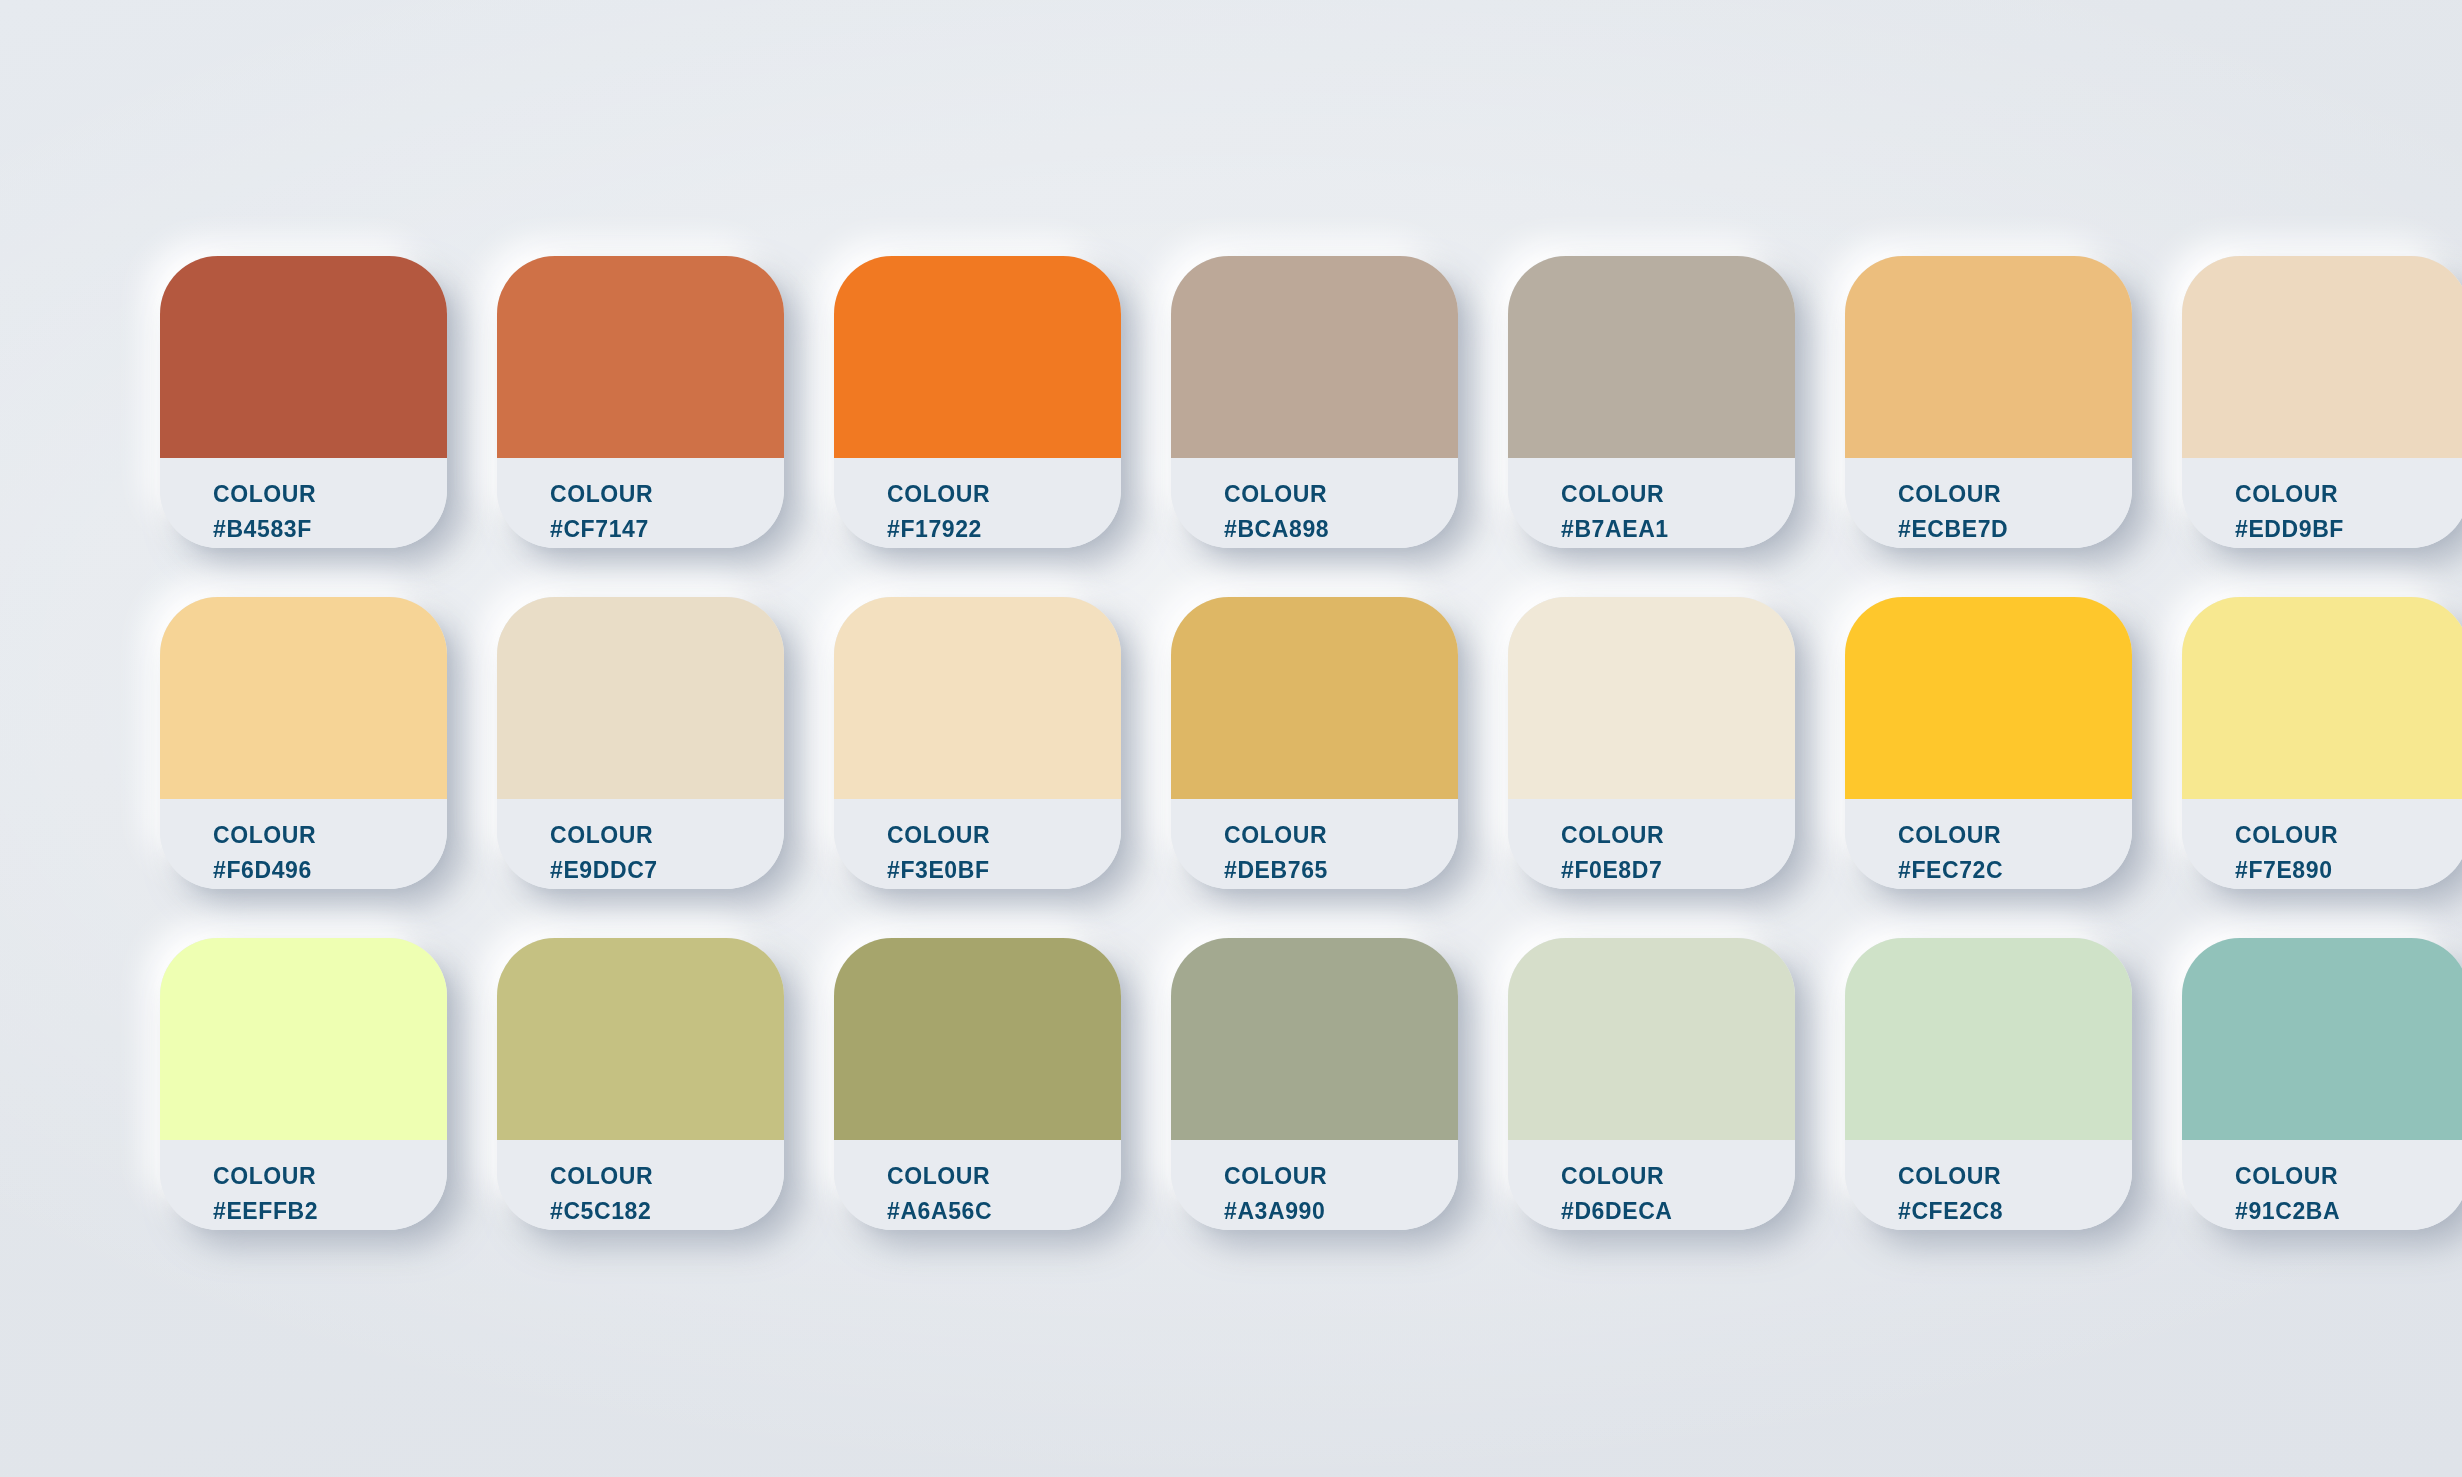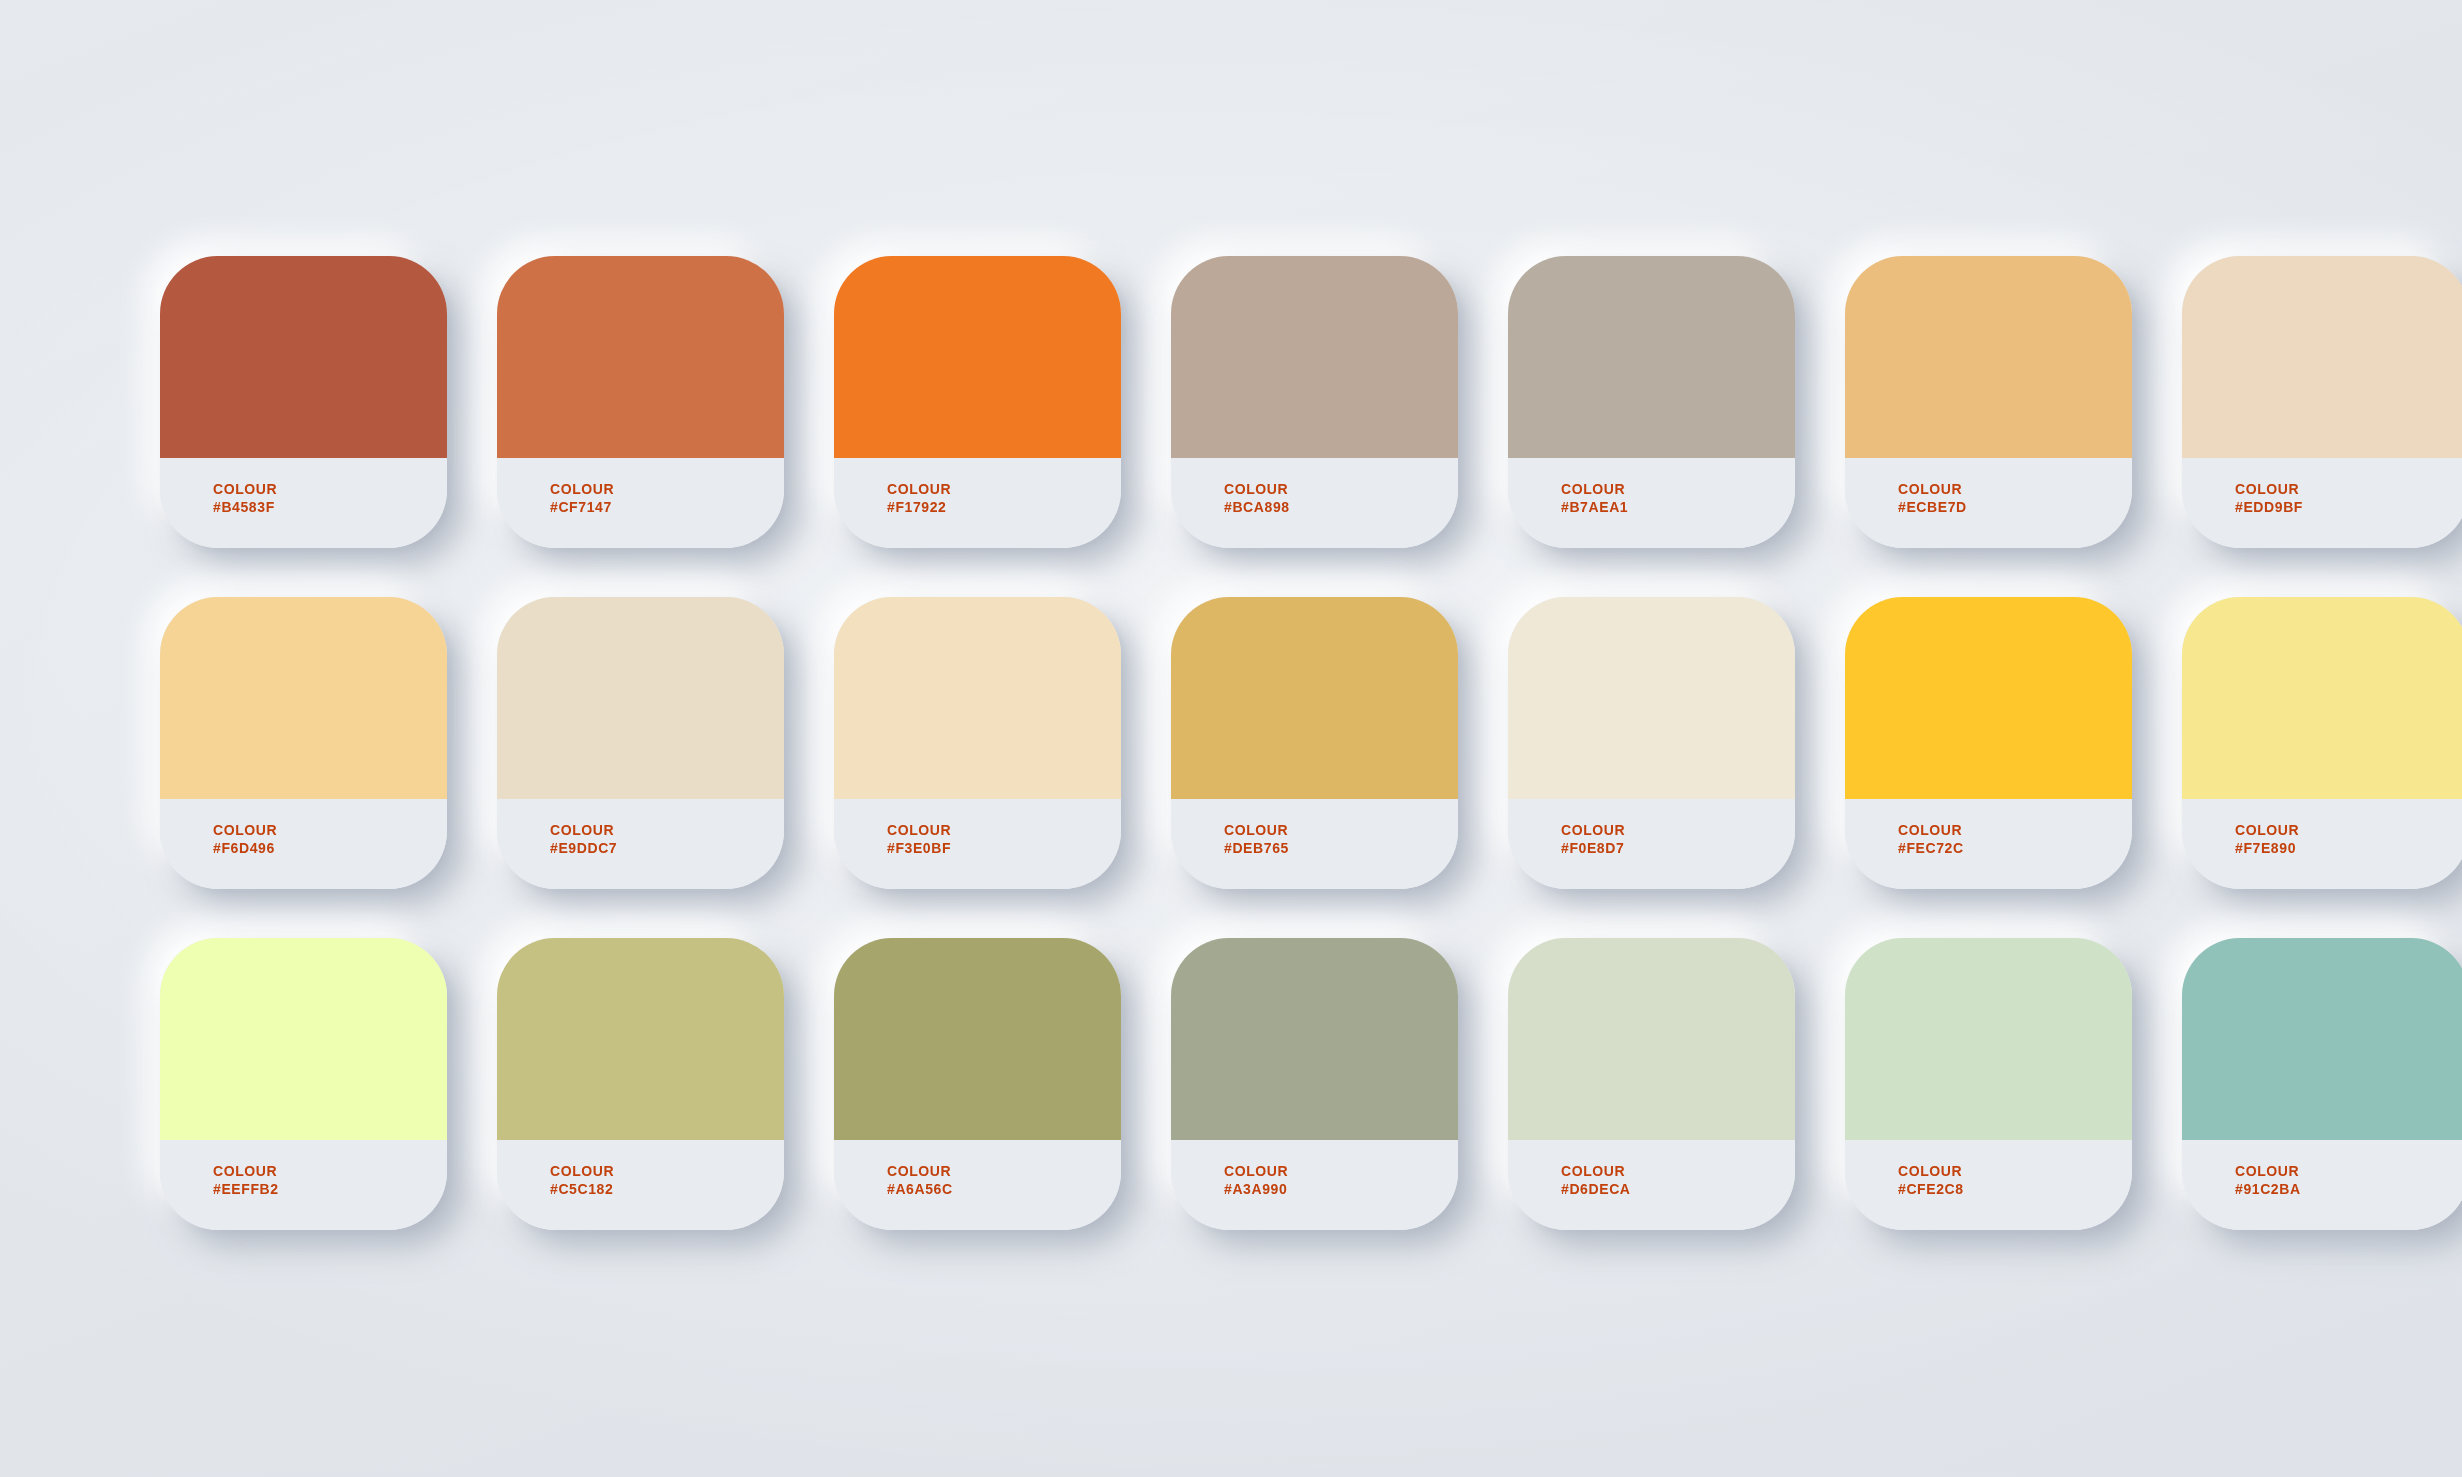--- a/index.html
+++ b/index.html
@@ -65,28 +65,28 @@
     left: 0; right: 0; top: 202px; bottom: 0;
     background: #e8ebf0;
     padding: 22.7px 0 0 53px;
   }
 
   .swatch-label,
   .swatch-hex {
     display: block;
     font-family: "Liberation Sans", sans-serif;
     font-weight: bold;
-    font-size: 14px;
+    font-size: 23px;
     letter-spacing: 0.6px;
     line-height: 1.18;
-    color: #c2410c;
+    color: #0c4a6e;
     white-space: nowrap;
   }
 
-  .swatch-hex { margin-top: 2px; }
+  .swatch-hex { margin-top: 8px; }
 </style>
 </head>
 <body>
 
 <div class="backdrop"></div>
 
 <div class="palette-grid" id="palette-grid">
     <div class="swatch-card">
       <div class="swatch-colour" style="background: rgb(180, 88, 63);"></div>
       <div class="swatch-panel">

